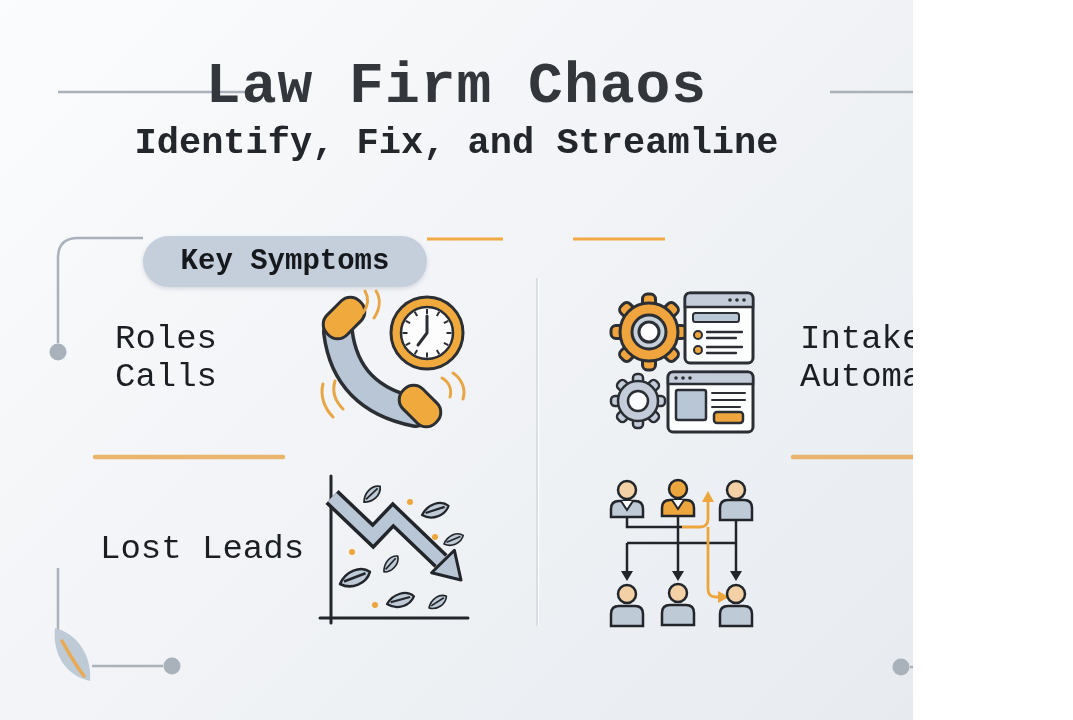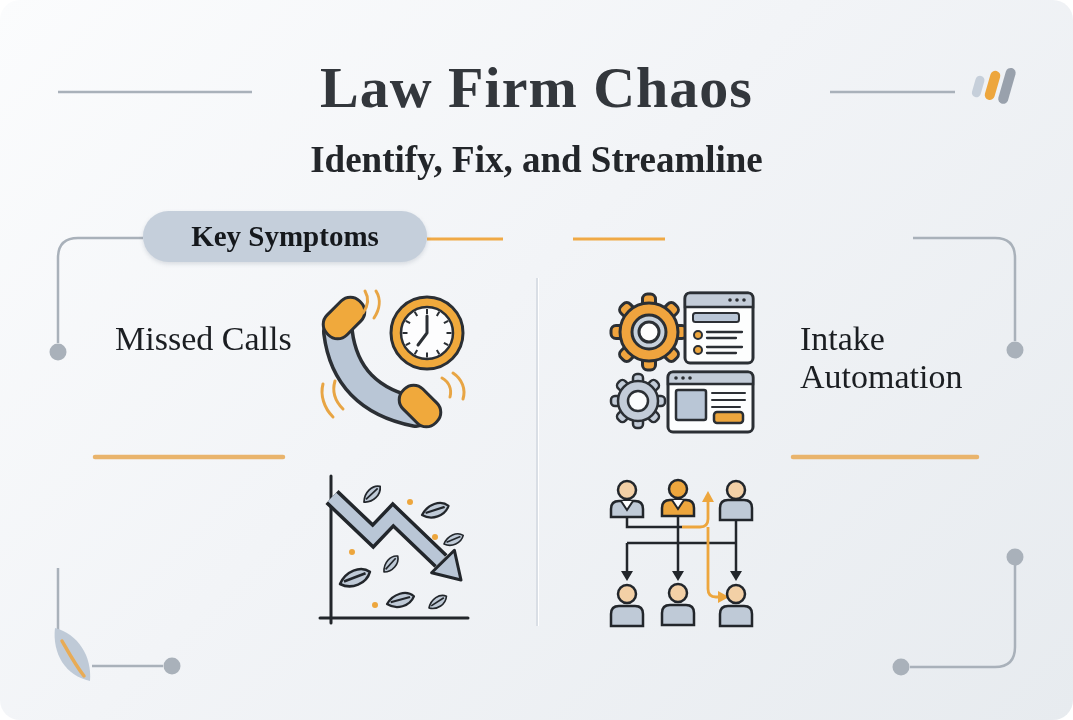--- a/index.html
+++ b/index.html
@@ -1,34 +1,35 @@
 <!DOCTYPE html>
 <html><head>
 <meta charset="utf-8">
 <style>
   html,body{margin:0;padding:0;}
   .canvas{
-    position:relative; width:1073px; height:720px; overflow:hidden;
+    position:relative; width:913px; height:720px; overflow:hidden;
     background:linear-gradient(135deg,#fbfcfd 0%,#f2f4f7 45%,#e7ebef 100%);
-    font-family:Liberation Serif, serif; color:#1d2024;border-radius:20px;
+    font-family:Liberation Mono, monospace; color:#1d2024;
   }
   .abs{position:absolute;}
   .title{
     left:0; right:0; top:54px; text-align:center;
     font-size:58px; font-weight:700; color:#33373c; letter-spacing:1px;
   }
   .subtitle{
-    left:0; right:0; top:138px; text-align:center;
+    left:0; right:0; top:122px; text-align:center;
     font-size:37px; font-weight:600; color:#23262a;
   }
   .pill{
     height:51px; background:#c5cfdb; border-radius:26px;
     display:flex; align-items:center; justify-content:center;
     font-size:29px; font-weight:700; color:#15181c;
     box-shadow:0 2px 4px rgba(80,95,115,.18);
+    margin-top:25px;
   }
   .pill-symptoms{ left:143px; top:211px; width:284px; }
   .pill-solutions{ left:665px; top:211px; width:248px; }
   .center-divider{
     left:536px; top:278px; width:2px; height:348px;
     background:#d9dee5; box-shadow:1px 0 0 #ffffff;
   }
   .item-label{ font-size:34px; font-weight:500; color:#1b1e22; line-height:1.12; }
   .lbl-missed{ left:115px; top:320px; width:185px; }
   .lbl-lost{ left:100px; top:530px; width:230px; }
@@ -80,21 +81,22 @@
       <rect x="9" y="22" width="9" height="22" rx="4.5" fill="#c6cfda"></rect>
       <rect x="22" y="13" width="10" height="30" rx="5" fill="#eda63d"></rect>
       <rect x="36" y="6" width="10" height="37" rx="5" fill="#99a1ac"></rect>
     </g>
   </svg>
 
   <div class="abs pill pill-symptoms">Key Symptoms</div>
 
   <div class="abs center-divider"></div>
 
-  <div class="abs item-label lbl-missed">Missed Calls</div>
+  <div class="abs item-label lbl-missed">Roles Calls</div>
+  <div class="abs item-label lbl-lost">Lost Leads</div>
   <div class="abs item-label lbl-intake">Intake Automation</div>
 
   <svg class="abs" style="left:300px;top:278px;" width="200" height="170" viewBox="0 0 200 170">
 
     <g>
       <circle cx="127" cy="55" r="36" fill="#f0a93c" stroke="#2b2f34" stroke-width="3"></circle>
       <circle cx="127" cy="55" r="26" fill="#fdfdfe" stroke="#2b2f34" stroke-width="2.5"></circle>
       <g stroke="#2b2f34" stroke-width="2">
         <line x1="127" y1="36" x2="127" y2="31"></line>
           <line x1="136.8" y1="38.1" x2="139.3" y2="33.8"></line>

